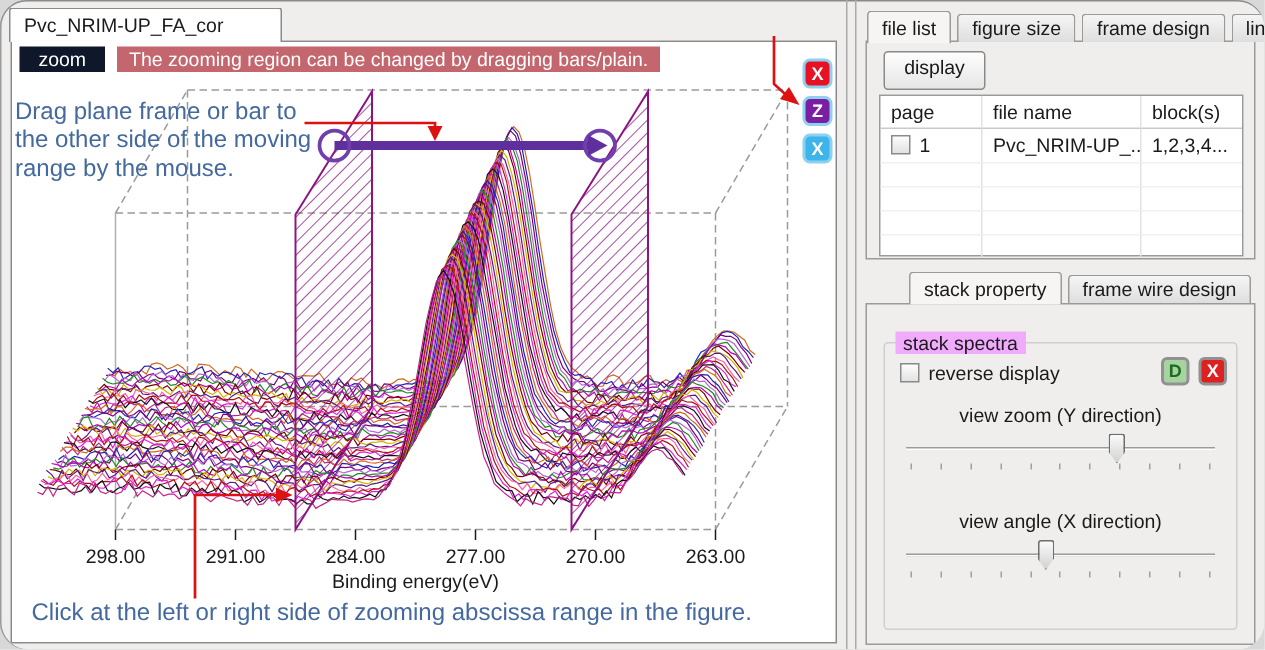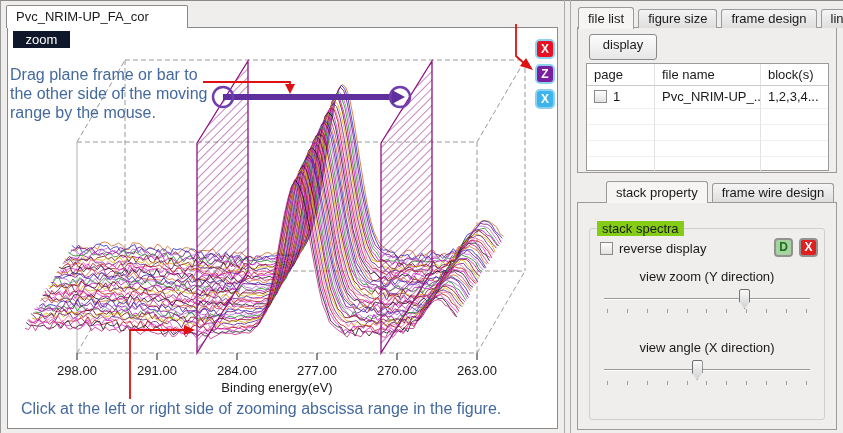--- a/index.html
+++ b/index.html
@@ -1,18 +1,18 @@
 <!DOCTYPE html>
 <html><head>
 <meta charset="utf-8">
 <style>
   html,body{margin:0;padding:0;background:#d8d8d8;}
   #window{position:relative;width:843px;height:433px;background:#f0eeec;
           font-family:"Liberation Sans",sans-serif;font-size:13px;color:#1a1a1a;
-          overflow:hidden;box-shadow:inset 0 1px 0 #8a8a8a, inset 1px 0 0 #9a9a9a;}
+          overflow:hidden;box-shadow:inset 0 1px 0 #8a8a8a, inset 1px 0 0 #9a9a9a;border-radius:18px;}
   
   #plot-tab{position:absolute;left:6px;top:5px;height:23px;width:182px;background:#ffffff;
             border:1px solid #8a8a8a;border-bottom:none;z-index:3;
             padding:3px 0 0 9px;box-sizing:border-box;border-radius:2px 2px 0 0;}
   #plot-panel{position:absolute;left:7px;top:27px;width:549px;height:400px;background:#ffffff;
               border:1px solid #8a8a8a;z-index:2;}
   #plot-svg{position:absolute;left:0;top:0;}
   #zoom-btn{position:absolute;left:5px;top:3px;width:57px;height:17px;line-height:17px;
             text-align:center;color:#fff;background:#0f172a;font-size:13px;cursor:default;}
   #banner{position:absolute;left:70px;top:3px;height:17px;line-height:17px;padding:0 8px;
@@ -45,21 +45,21 @@
               grid-template-rows:22px 22px 16px 16px 16px 16px;box-sizing:border-box;}
   #file-table .th{border-bottom:1px solid #c9c9c9;padding:3px 0 0 7px;box-sizing:border-box;white-space:nowrap;}
   #file-table .td{padding:3px 0 0 7px;box-sizing:border-box;white-space:nowrap;overflow:hidden;}
   #file-table .c1,#file-table .c2{border-right:1px solid #e2e2e2;}
   #file-table .e{border-top:1px solid #f0f0f0;padding:0;}
   .cb{display:inline-block;width:13px;height:13px;background:linear-gradient(#fdfdfd,#e2e2e2);
       border:1px solid #8a8a8a;vertical-align:-2px;margin-right:6px;box-sizing:border-box;cursor:pointer;}
   
   #groupbox{position:absolute;left:11px;top:25px;width:234px;height:190px;border:1px solid #cfcfcf;
             border-radius:3px;}
-  #group-legend{position:absolute;left:19px;top:18px;background:#84cc16;padding:0 5px;z-index:2;}
+  #group-legend{position:absolute;left:19px;top:18px;background:#f0abfc;padding:0 5px;z-index:2;}
   #reverse-row{position:absolute;left:10px;top:12px;white-space:nowrap;}
   .mini-btn{position:absolute;top:9px;width:19px;height:19px;border:2px solid #919191;border-radius:4px;
             font-weight:bold;font-size:12px;text-align:center;line-height:14px;box-sizing:border-box;cursor:pointer;}
   #mini-d{right:31px;} #mini-x{right:6px;}
   .slider-label{position:absolute;left:0;width:100%;text-align:center;}
   .slider{position:absolute;left:14px;right:14px;height:20px;cursor:pointer;}
   .slider-track{position:absolute;left:0;right:0;top:9px;height:1px;background:#9a9a9a;
                 border-bottom:1px solid #ffffff;}
   .slider-thumb{position:absolute;top:0;width:11px;height:20px;
                 background:linear-gradient(#fafafa,#d2d2d2);border:1px solid #6e6e6e;box-sizing:border-box;
@@ -170,20 +170,21 @@
           <text x="229" y="347">284.00</text>
           <text x="309" y="347">277.00</text>
           <text x="389" y="347">270.00</text>
           <text x="469" y="347">263.00</text>
           <text x="269" y="364">Binding energy(eV)</text>
         </g>
       </g>
     </svg>
 
     <div id="zoom-btn">zoom</div>
+    <div id="banner">The zooming region can be changed by dragging bars/plain.</div>
     <div id="note-drag" class="bluenote">Drag plane frame or bar to
 the other side of the moving
 range by the mouse.</div>
     <div id="note-abscissa" class="bluenote">Click at the left or right side of zooming abscissa range in the figure.</div>
 
     <div class="xzx-btn" style="top: 11px; background: rgb(232, 17, 35);">X</div>
     <div class="xzx-btn" style="top: 36px; background: rgb(122, 31, 162);">Z</div>
     <div class="xzx-btn" style="top: 61px; background: rgb(61, 181, 234);">X</div>
   </div>
 

